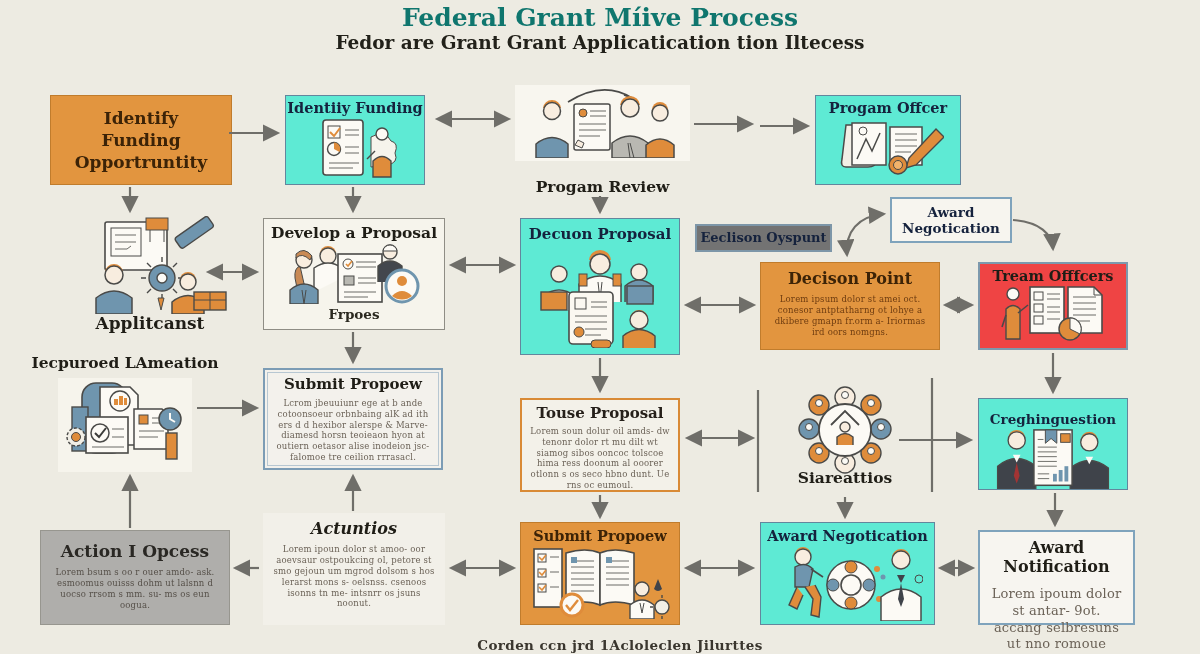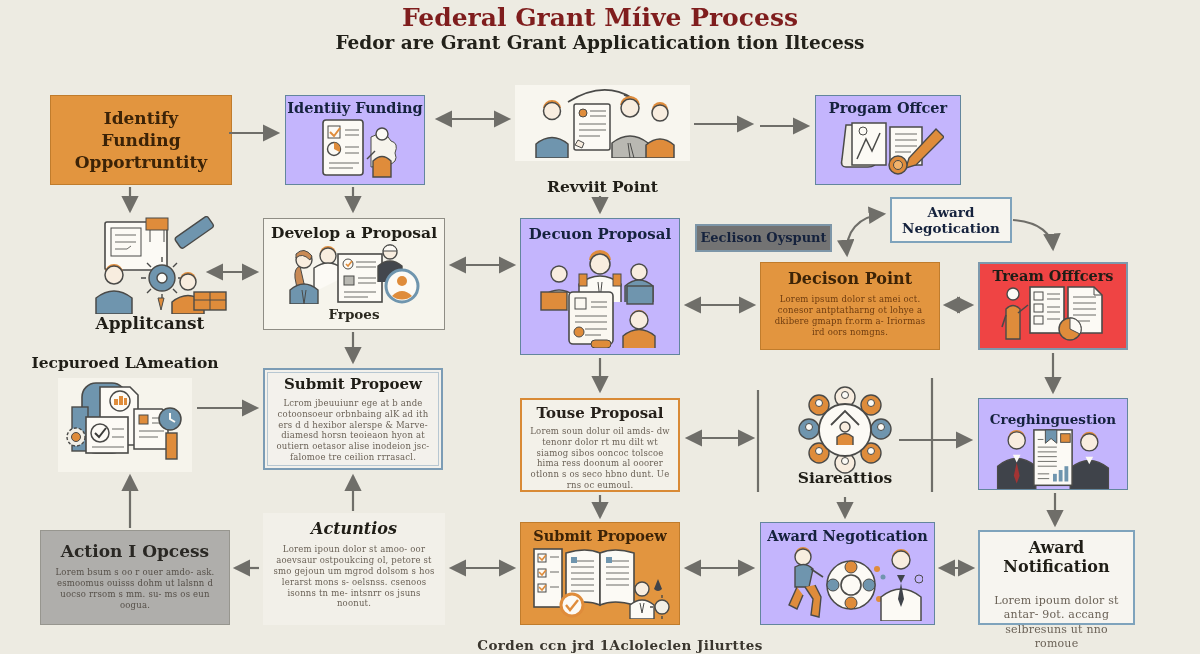--- a/index.html
+++ b/index.html
@@ -6,32 +6,32 @@
   #canvas{position:relative;width:1200px;height:654px;background:#EDEBE2;overflow:hidden;
           font-family:"DejaVu Serif","Liberation Serif",serif;}
   .abs{position:absolute;}
   .node{position:absolute;box-sizing:border-box;display:flex;flex-direction:column;
         align-items:center;justify-content:flex-start;}
   .ttl{font-weight:bold;color:#20242e;text-align:center;white-space:pre-line;line-height:1.25;}
   .ttl.dark{color:#3c2307;}
   .body-txt{font-family:"DejaVu Serif","Liberation Serif",serif;font-size:9px;line-height:1.28;
             color:#6b6257;text-align:center;padding:2px 8px;letter-spacing:.2px;}
   .orange-fill{background:#E2953F;border:1px solid #c07c2c;}
-  .blue-fill{background:#c4b5fd;border:1px solid #63869d;}
+  .blue-fill{background:#5eead4;border:1px solid #63869d;}
   .white-panel{background:#F6F4EC;}
   .caption{font-weight:bold;font-size:13.5px;color:#3a362e;text-align:center;letter-spacing:.4px;
            filter:blur(.3px);}
   .icon{display:block;}
 </style>
 </head>
 <body>
 
 <div id="canvas">
 
-  <div class="abs ttl" style="left:0;top:2px;width:1200px;font-size:25px;color:#7f1d1d;">Federal Grant Míive Process</div>
+  <div class="abs ttl" style="left:0;top:2px;width:1200px;font-size:25px;color:#0f766e;">Federal Grant Míive Process</div>
   <div class="abs ttl" style="left:0;top:31px;width:1200px;font-size:18.5px;color:#22211a;">Fedor are Grant Grant Applicatication tion Iltecess</div>
 
   <div class="node orange-fill" style="left:50px;top:95px;width:182px;height:90px;justify-content:center;">
     <div class="ttl dark" style="font-size:17px;line-height:1.3;">Identify
 Funding
 Opportruntity</div>
   </div>
 
   <div class="node blue-fill" style="left:285px;top:95px;width:140px;height:90px;padding-top:3px;">
     <div class="ttl" style="font-size:14.5px;color:#15223d;">Identiiy Funding</div>
@@ -71,21 +71,21 @@
       <path d="M50 52 l6 3 -2 5 -7 -3z" fill="#F8EDDF" stroke="#4a4a48"></path>
       <path d="M102 8 a10 10 0 0 1 10 9 l-20 0 a10 10 0 0 1 10 -9z" fill="#DF8C3B"></path>
       <circle cx="102" cy="20" r="9" fill="#F8EDDF" stroke="#4a4a48" stroke-width="1.5"></circle>
       <path d="M84 70 v-15 q18 -14 36 0 v15 z" fill="#b9b8b2" stroke="#4a4a48" stroke-width="1.5"></path>
       <path d="M100 55 l2 15 m0 -15 l4 15" stroke="#4a4a48"></path>
       <path d="M132 14 a8 8 0 0 1 8 8 l-16 0 a8 8 0 0 1 8 -8z" fill="#DF8C3B"></path>
       <circle cx="132" cy="25" r="8" fill="#F8EDDF" stroke="#4a4a48" stroke-width="1.5"></circle>
       <path d="M118 70 v-13 q14 -12 28 0 v13 z" fill="#DF8C3B" stroke="#4a4a48" stroke-width="1.5"></path>
     </svg>
   </div>
-  <div class="abs ttl" style="left:515px;top:177px;width:175px;font-size:15.5px;color:#201e17;">Revviit Point</div>
+  <div class="abs ttl" style="left:515px;top:177px;width:175px;font-size:15.5px;color:#201e17;">Progam Review</div>
 
   <div class="node blue-fill" style="left:815px;top:95px;width:146px;height:90px;padding-top:3px;">
     <div class="ttl" style="font-size:14.5px;color:#15223d;">Progam Offcer</div>
     <svg class="icon" width="112" height="60" viewBox="0 0 112 60">
       <path d="M14 50 q-6 0 -4 -8 l4 -34 h34 l-4 36 q0 6 -8 6z" fill="#F2EFE6" stroke="#4a4a48" stroke-width="1.5"></path>
       <rect x="20" y="6" width="34" height="42" fill="#FCFAF5" stroke="#4a4a48" stroke-width="1.5"></rect>
       <path d="M25 42 l9 -20 6 12 8 -18" stroke="#4a4a48" stroke-width="1.5" fill="none"></path>
       <circle cx="31" cy="14" r="4" fill="none" stroke="#4a4a48"></circle>
       <rect x="58" y="10" width="32" height="38" fill="#FCFAF5" stroke="#4a4a48" stroke-width="1.5"></rect>
       <line x1="63" y1="17" x2="85" y2="17" stroke="#6b6b66"></line>
@@ -402,21 +402,21 @@
       <path d="M108 76 v-24 q20 -16 40 0 v24z" fill="#FCFAF5" stroke="#4a4a48" stroke-width="1.5"></path>
       <path d="M124 30 l4 8 4 -8z" fill="#3f434a"></path>
         <path d="M128 38 l-3 16 3 8 3 -8z" fill="#3f434a"></path>
       <circle cx="146" cy="34" r="4" fill="none" stroke="#4a4a48"></circle>
     </svg>
   </div>
 
   <div class="node" style="left:978px;top:530px;width:157px;height:95px;background:#F7F5F0;border:2px solid #7FA3BC;padding-top:6px;">
     <div class="ttl" style="font-size:16px;color:#1f1d16;line-height:1.2;">Award
 Notification</div>
-    <div class="body-txt" style="font-size:11px;margin-top:16px;">Lorem ipoum dolor st antar- 9ot. accang selbresuns ut nno romoue</div>
+    <div class="body-txt" style="font-size:13px;margin-top:8px;">Lorem ipoum dolor st antar- 9ot. accang selbresuns ut nno romoue</div>
   </div>
 
   <div class="abs caption" style="left:0;top:637px;width:1240px;">Corden ccn jrd 1Acloleclen Jilurttes</div>
 
   <svg class="abs" style="left:0;top:0;pointer-events:none;" width="1200" height="654" viewBox="0 0 1200 654">
     <defs>
       <marker id="ah" markerWidth="9" markerHeight="8" refX="7" refY="4" orient="auto-start-reverse">
         <path d="M0,0 L8,4 L0,8 z" fill="#6F6E69"></path>
       </marker>
     </defs>

